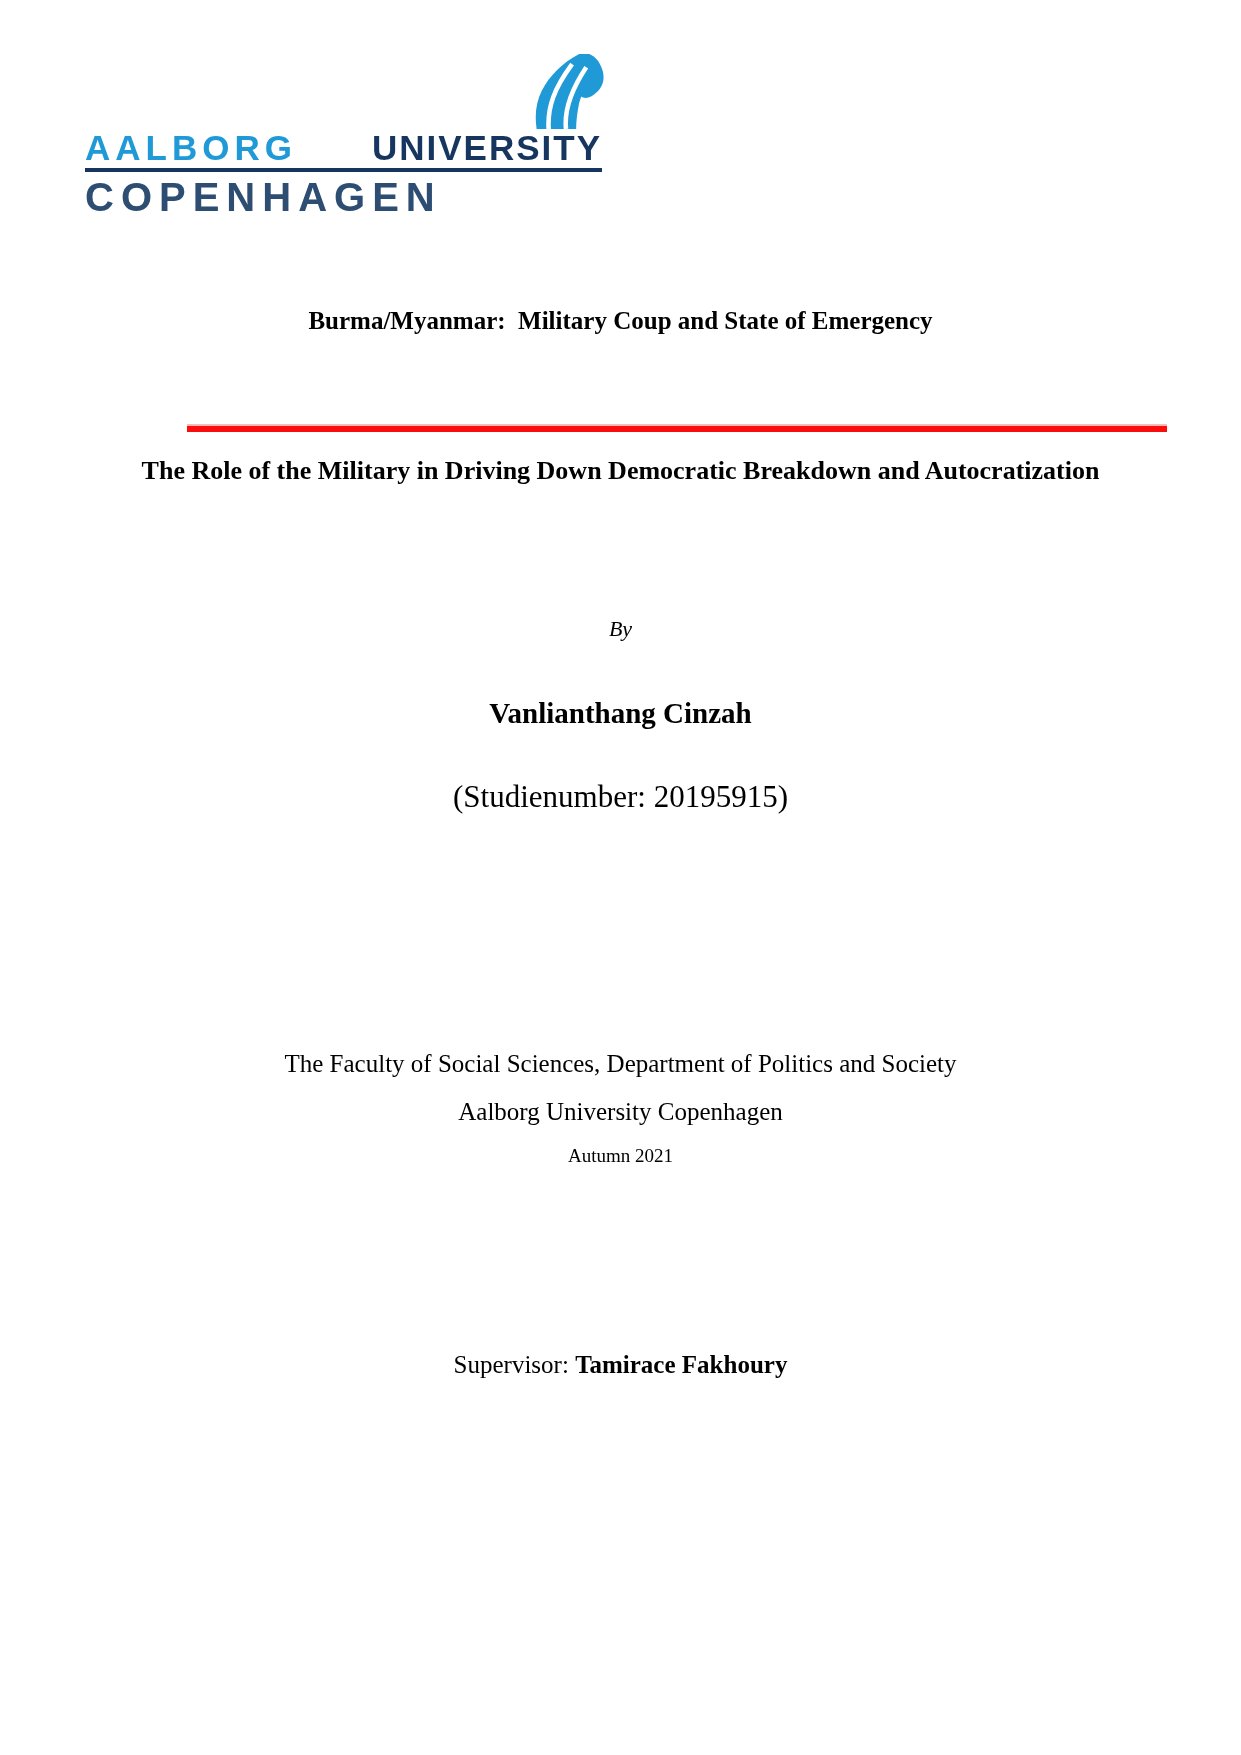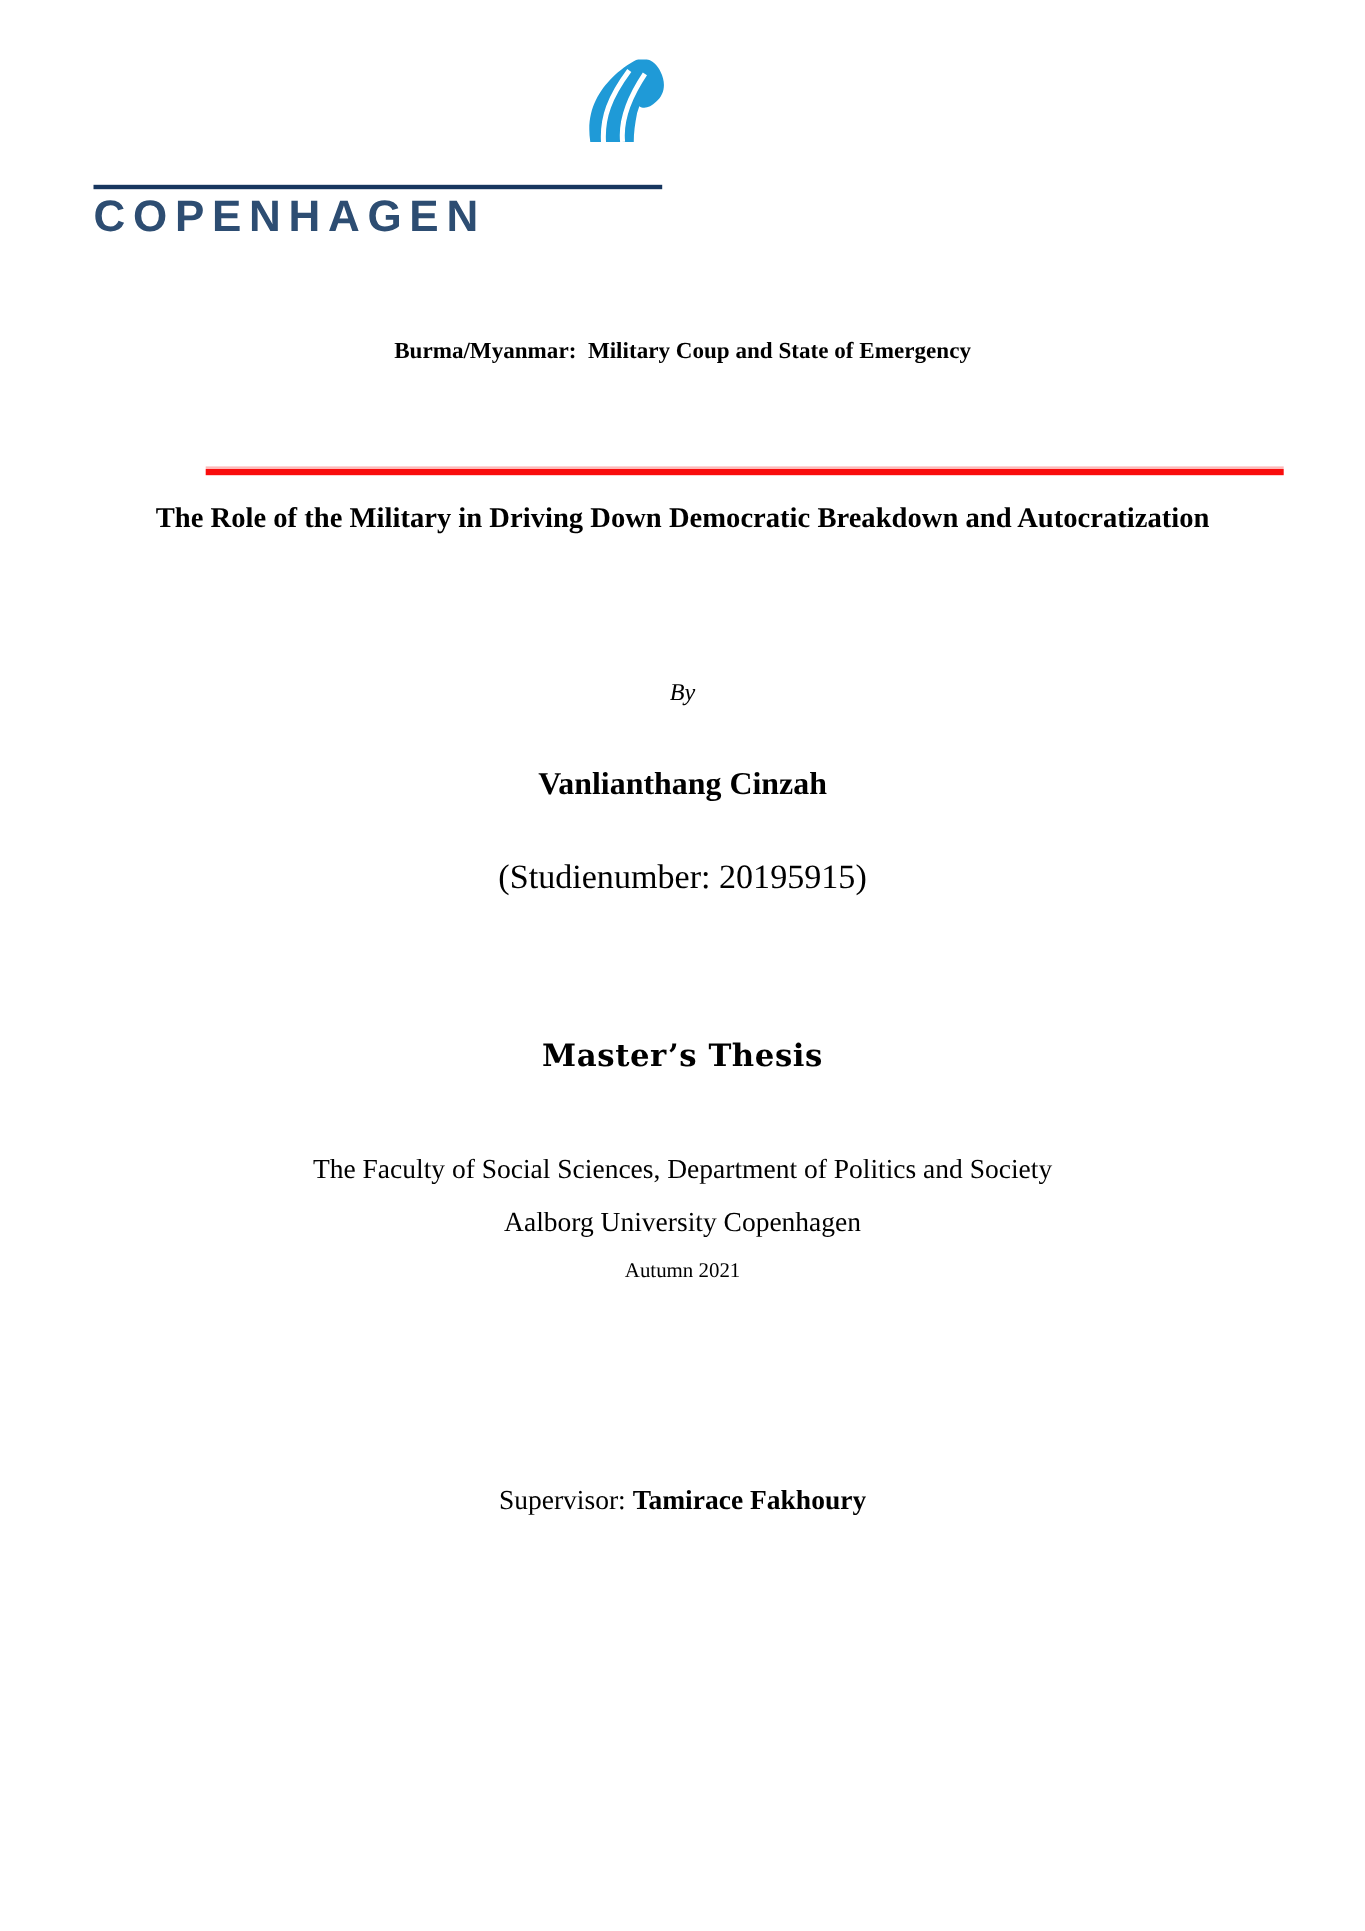--- a/index.html
+++ b/index.html
@@ -69,21 +69,21 @@
 
   
   .row {
     position: absolute;
     left: 0;
     width: 100%;
     text-align: center;
     line-height: 1.2;
     white-space: pre-wrap;
   }
-  .doc-title   { top: 306px; font-size: 21px; font-weight: bold; }
+  .doc-title   { top: 306px; font-size: 25px; font-weight: bold; }
   .red-divider {
     position: absolute;
     left: 187px;
     top: 424px;
     width: 980px;
     height: 8px;
     background: linear-gradient(to bottom, #fdb9b9 0%, #fdb9b9 30%, #f90d0d 30%, #f90d0d 100%);
   }
   .doc-subtitle { top: 455px; font-size: 26px; font-weight: bold; }
   .byline       { top: 616px; font-size: 22px; font-style: italic; }
@@ -108,34 +108,37 @@
         C36,10 44,4 52,0
         C60,-3 69,2 73,11
         C78,21 77,31 69,38
         C64,43 58,45 54,42
         L52,48
         C50,58 49,66 49,74
         Z"></path>
       <path fill="none" stroke="#ffffff" stroke-width="4.5" d="M22,76 C20,52 28,33 45,10"></path>
       <path fill="none" stroke="#ffffff" stroke-width="4.5" d="M39,74 C37,55 45,34 59,13"></path>
     </svg>
+    <div class="logo-row1">
+      <span class="logo-aalborg">AALBORG</span>
+      <span class="logo-university">UNIVERSITY</span>
+    </div>
     <div class="logo-rule"></div>
     <div class="logo-copenhagen">COPENHAGEN</div>
   </div>
 
   <div class="row doc-title">Burma/Myanmar:  Military Coup and State of Emergency</div>
 
   <div class="red-divider"></div>
 
   <div class="row doc-subtitle">The Role of the Military in Driving Down Democratic Breakdown and Autocratization</div>
 
   <div class="row byline">By</div>
   <div class="row author-name">Vanlianthang Cinzah</div>
   <div class="row student-no">(Studienumber: 20195915)</div>
 
-  <div class="row thesis-type">Master’s Thesis</div>
   <div class="row univ-line">Aalborg University Copenhagen</div>
   <div class="row faculty-line">The Faculty of Social Sciences, Department of Politics and Society</div>
   <div class="row term-line">Autumn 2021</div>
 
   <div class="row supervisor"><span>Supervisor: </span><b>Tamirace Fakhoury</b></div>
 
 </div>
 
 </body></html>

